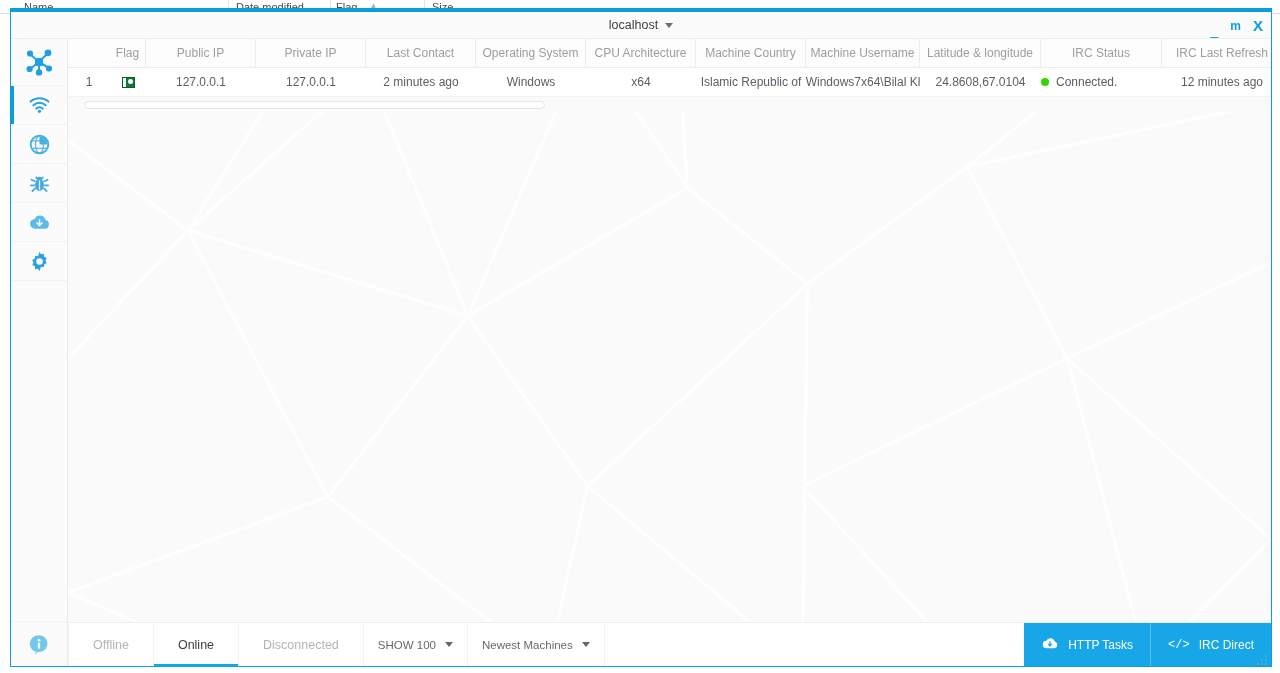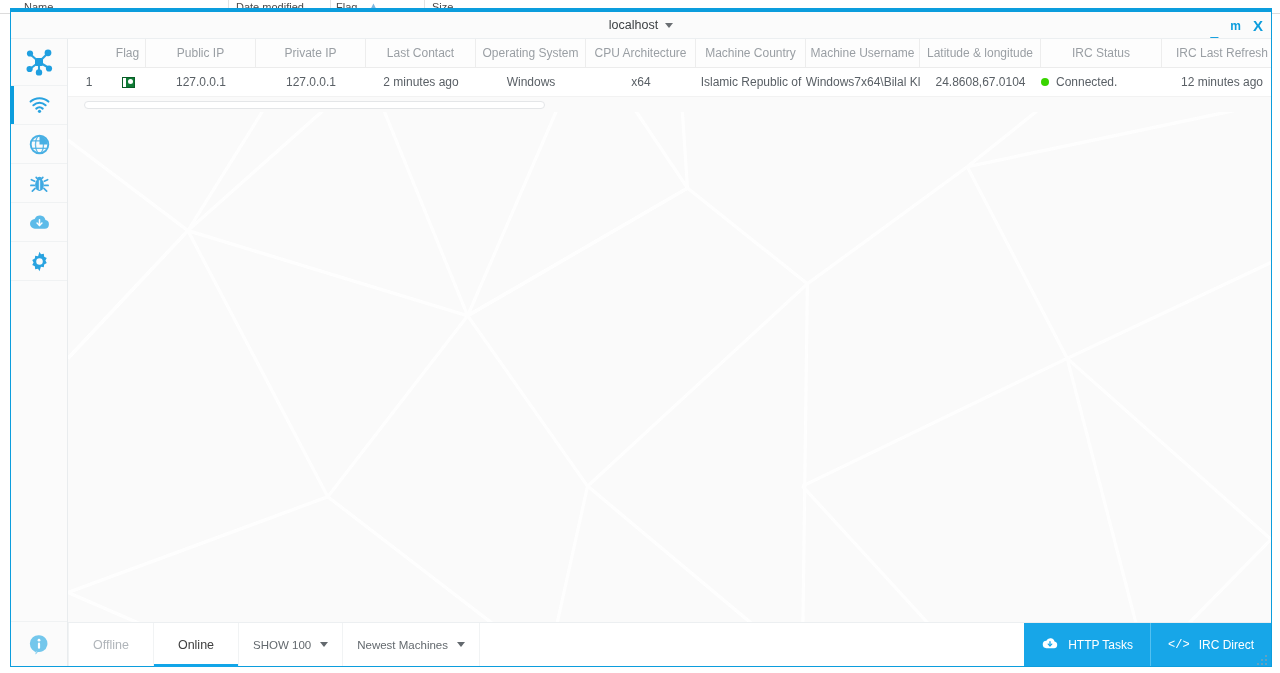--- a/index.html
+++ b/index.html
@@ -482,20 +482,23 @@
 
       <div id="content-fill"></div>
 
       <div id="bottom-bar">
           <div class="bb-tab">
             <span>Offline</span>
           </div>
           <div class="bb-tab active">
             <span>Online</span>
           </div>
+          <div class="bb-tab">
+            <span>Disconnected</span>
+          </div>
           <div class="bb-select">
             <span>SHOW 100</span>
             <span class="caret"></span>
           </div>
           <div class="bb-select">
             <span>Newest Machines</span>
             <span class="caret"></span>
           </div>
           <div id="bb-spacer"></div>
           <div class="bb-action">

